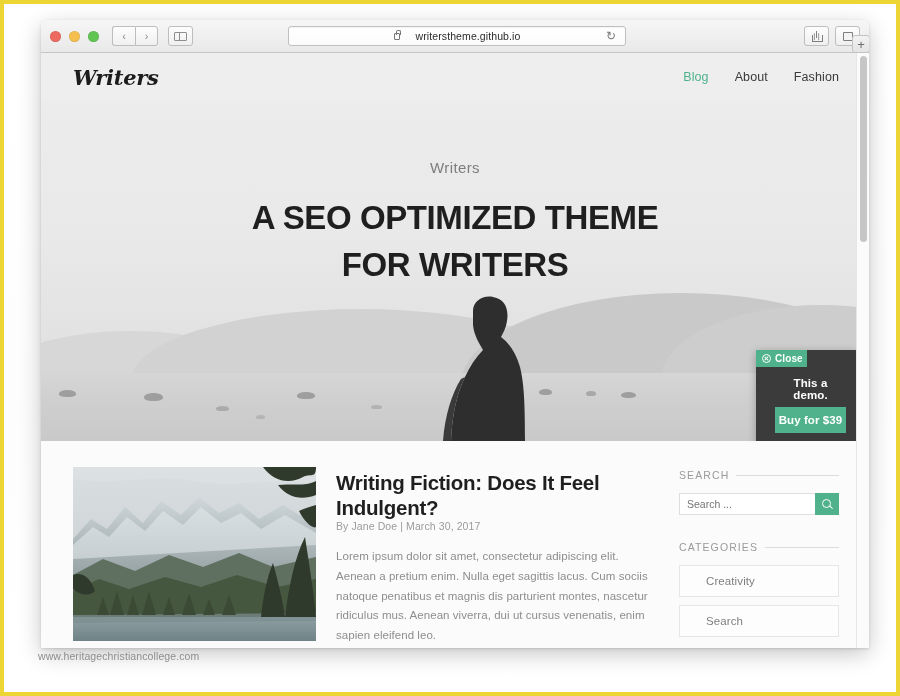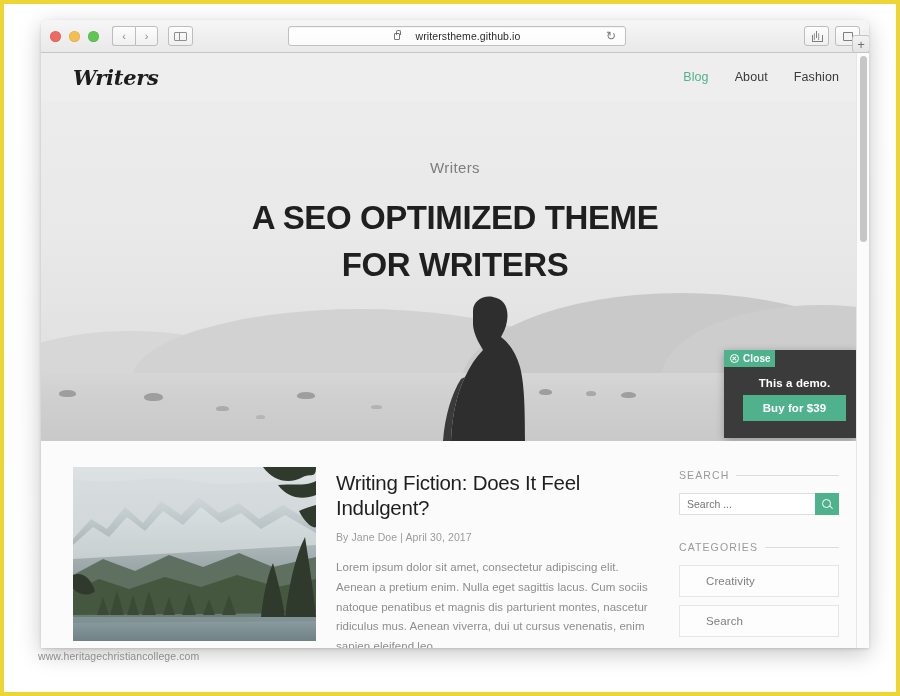--- a/index.html
+++ b/index.html
@@ -272,21 +272,21 @@
     letter-spacing: -.4px;
     line-height: 1.43;
     padding: 0 70px;
   }
 
   
   .demo-popup {
     position: absolute;
     right: 13px;
     top: 249px;
-    width: 132px;
+    width: 100px;
     background: #3b3b3b;
     z-index: 25;
     padding: 0 0 9px 0;
     box-shadow: 0 2px 8px rgba(0,0,0,.28);
   }
   .demo-close {
     display: flex;
     align-items: center;
     gap: 4px;
     background: #4fb28c;
@@ -342,25 +342,24 @@
     flex: none;
     width: 243px;
     height: 174px;
     overflow: hidden;
     background: #b9c4c6;
     position: relative;
   }
   .post-text { flex: 1; min-width: 0; padding-top: 3px; }
   .post-title {
     font-size: 20.5px;
-    font-weight: normal;
+    font-weight: bold;
     color: #1f1f1f;
     line-height: 1.22;
     letter-spacing: -.25px;
-    margin-bottom: 11px;
   }
   .post-meta {
     font-size: 10.5px;
     color: #9b9b9b;
     margin-bottom: 15px;
     letter-spacing: .1px;
   }
   .post-excerpt {
     font-size: 11.5px;
     color: #8e8e8e;
@@ -570,21 +569,21 @@
                 <path d="M136 132 L142 148 L130 148 Z"></path>
                   <path d="M156 128 L163 148 L149 148 Z"></path>
                 <path d="M30 130 L36 148 L24 148 Z"></path>
                   <path d="M44 124 L51 148 L37 148 Z"></path>
               </g>
             </svg>
           </div>
 
           <div class="post-text">
             <h2 class="post-title">Writing Fiction: Does It Feel Indulgent?</h2>
-            <div class="post-meta">By Jane Doe | April 30, 2017</div>
+            <div class="post-meta">By Jane Doe | March 30, 2017</div>
             <p class="post-excerpt">Lorem ipsum dolor sit amet, consectetur adipiscing elit. Aenean a pretium enim. Nulla eget sagittis lacus. Cum sociis natoque penatibus et magnis dis parturient montes, nascetur ridiculus mus. Aenean viverra, dui ut cursus venenatis, enim sapien eleifend leo.</p>
           </div>
         </article>
 
         <aside class="sidebar">
 
           <div class="widget-head">
             <span class="widget-title">SEARCH</span>
             <span class="widget-rule"></span>
           </div>

